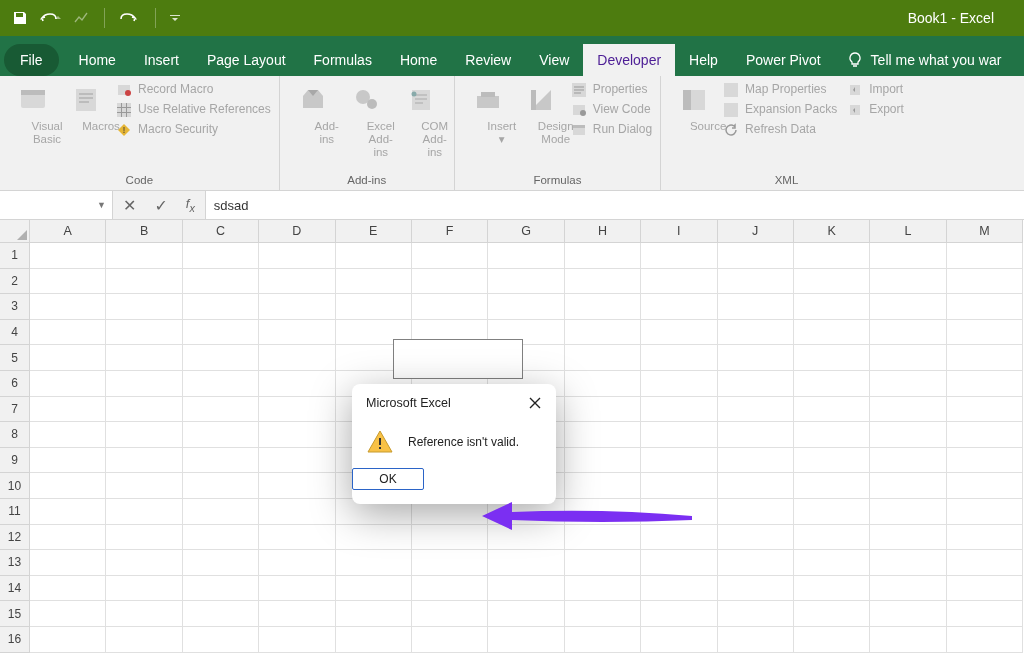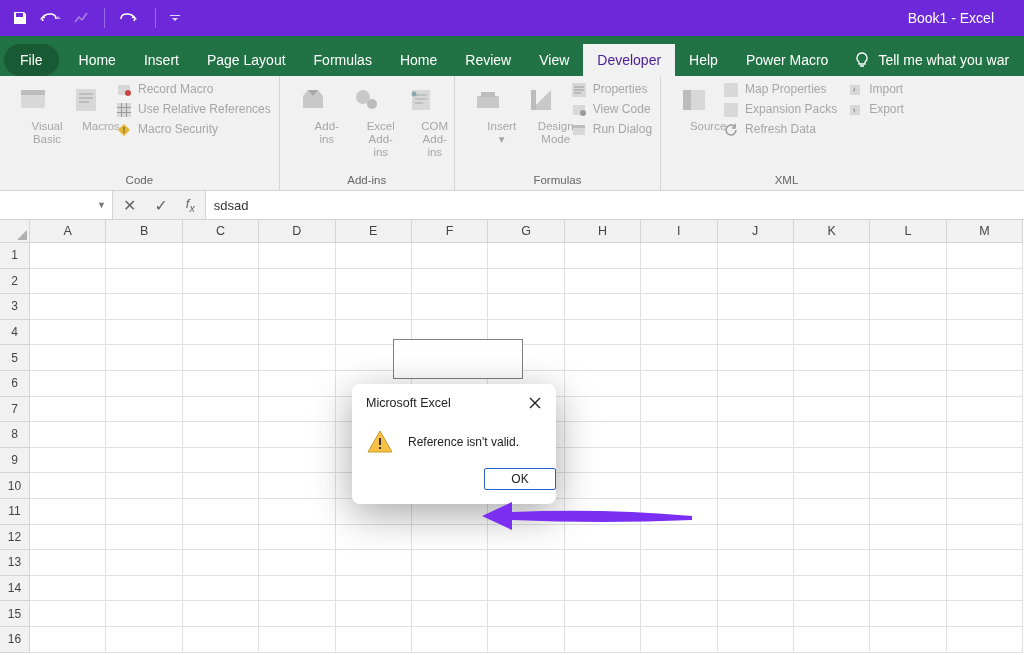--- a/index.html
+++ b/index.html
@@ -1,18 +1,18 @@
 <!DOCTYPE html>
 <html><head>
 <meta charset="utf-8">
 <style>
 * { margin: 0; padding: 0; box-sizing: border-box; font-family: 'Segoe UI', Tahoma, sans-serif; }
 body { width: 1024px; height: 655px; overflow: hidden; background: #fff; position: relative; }
 
-.titlebar { height: 36px; background: #6d28d9; display: flex; align-items: center; color: #fff; position: relative; }
+.titlebar { height: 36px; background: #4d7c0f; display: flex; align-items: center; color: #fff; position: relative; }
 .qat { display: flex; align-items: center; gap: 12px; padding-left: 12px; }
 .qat-icon svg { display: block; }
 .qat-sep { width: 1px; height: 20px; background: rgba(255,255,255,0.3); margin: 0 2px; }
 .doc-title { position: absolute; right: 30px; font-size: 14px; }
 
 .tabs { height: 40px; background: #217346; display: flex; align-items: flex-end; color: #fff; padding-left: 4px; }
 .tab { padding: 8px 14px; font-size: 14px; cursor: pointer; }
 .tab.file { background: #185a34; margin-right: 6px; padding: 8px 16px; border-radius: 16px; }
 .tab.active { background: #f1f1f1; color: #4c1d95; }
 .tell-me { display: flex; align-items: center; gap: 8px; padding: 8px 12px; font-size: 14px; }
@@ -46,21 +46,21 @@
 .cell { width: 76.4px; border-right: 1px solid #e0e0e0; border-bottom: 1px solid #e0e0e0; }
 
 .float-rect { position: absolute; left: 393px; top: 339px; width: 130px; height: 40px; border: 1.6px solid #808080; background: #fff; }
 
 .dialog { position: absolute; left: 352px; top: 384px; width: 204px; background: #fff; border-radius: 8px; box-shadow: 0 10px 40px rgba(0,0,0,0.35); }
 .dialog-title { display: flex; align-items: center; justify-content: space-between; padding: 10px 12px 6px 14px; font-size: 12.5px; color: #222; }
 .dialog-close { width: 18px; height: 18px; display: flex; align-items: center; justify-content: center; cursor: pointer; }
 .dialog-body { display: flex; align-items: center; gap: 14px; padding: 10px 14px 12px 14px; }
 .warn-icon { width: 28px; height: 28px; }
 .dialog-msg { font-size: 12px; color: #222; }
-.dialog-actions { display: flex; justify-content: flex-end; padding: 0 0 14px 0; }
+.dialog-actions { display: flex; justify-content: flex-start; padding: 0 0 14px 0; }
 .dialog-ok { width: 72px; height: 22px; border: 1px solid #2b64c7; background: #fff; font-size: 12px; color: #222; border-radius: 2px; cursor: pointer; }
 
 .arrow { position: absolute; left: 482px; top: 498px; pointer-events: none; }
 
 </style>
 </head>
 <body>
 
 <div class="titlebar">
   <div class="qat">
@@ -100,21 +100,21 @@
   <div class="tab file">File</div>
   <div class="tab">Home</div>
   <div class="tab">Insert</div>
   <div class="tab">Page Layout</div>
   <div class="tab">Formulas</div>
   <div class="tab">Home</div>
   <div class="tab">Review</div>
   <div class="tab">View</div>
   <div class="tab active">Developer</div>
   <div class="tab">Help</div>
-  <div class="tab">Power Macro</div>
+  <div class="tab">Power Pivot</div>
   <div class="tell-me">
     <svg width="16" height="16" viewBox="0 0 16 16">
         <path fill="none" stroke="#fff" stroke-width="1.3" d="M8 1a5 5 0 0 1 3 9v2H5v-2a5 5 0 0 1 3-9zM6 14h4"></path>
       </svg>
     <span>Tell me what you war</span>
   </div>
 </div>
 
 <div class="ribbon">
 

